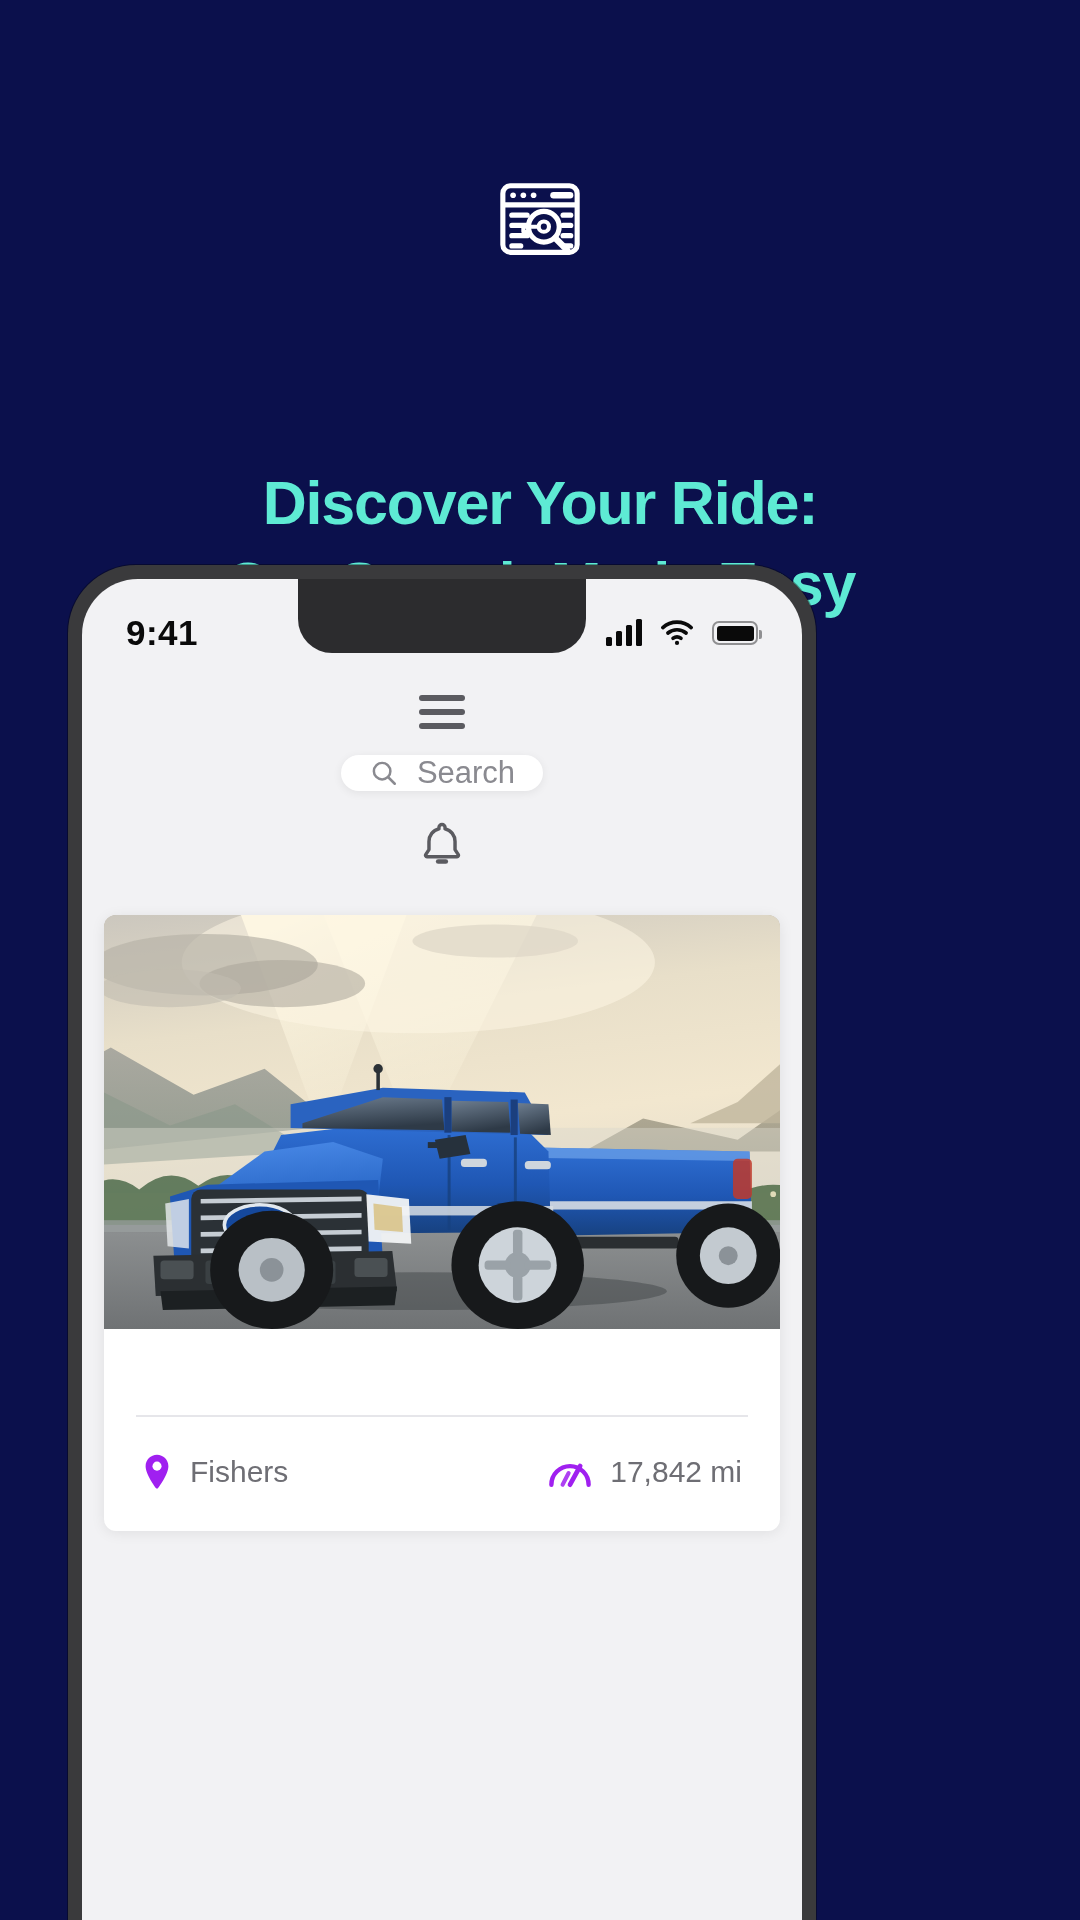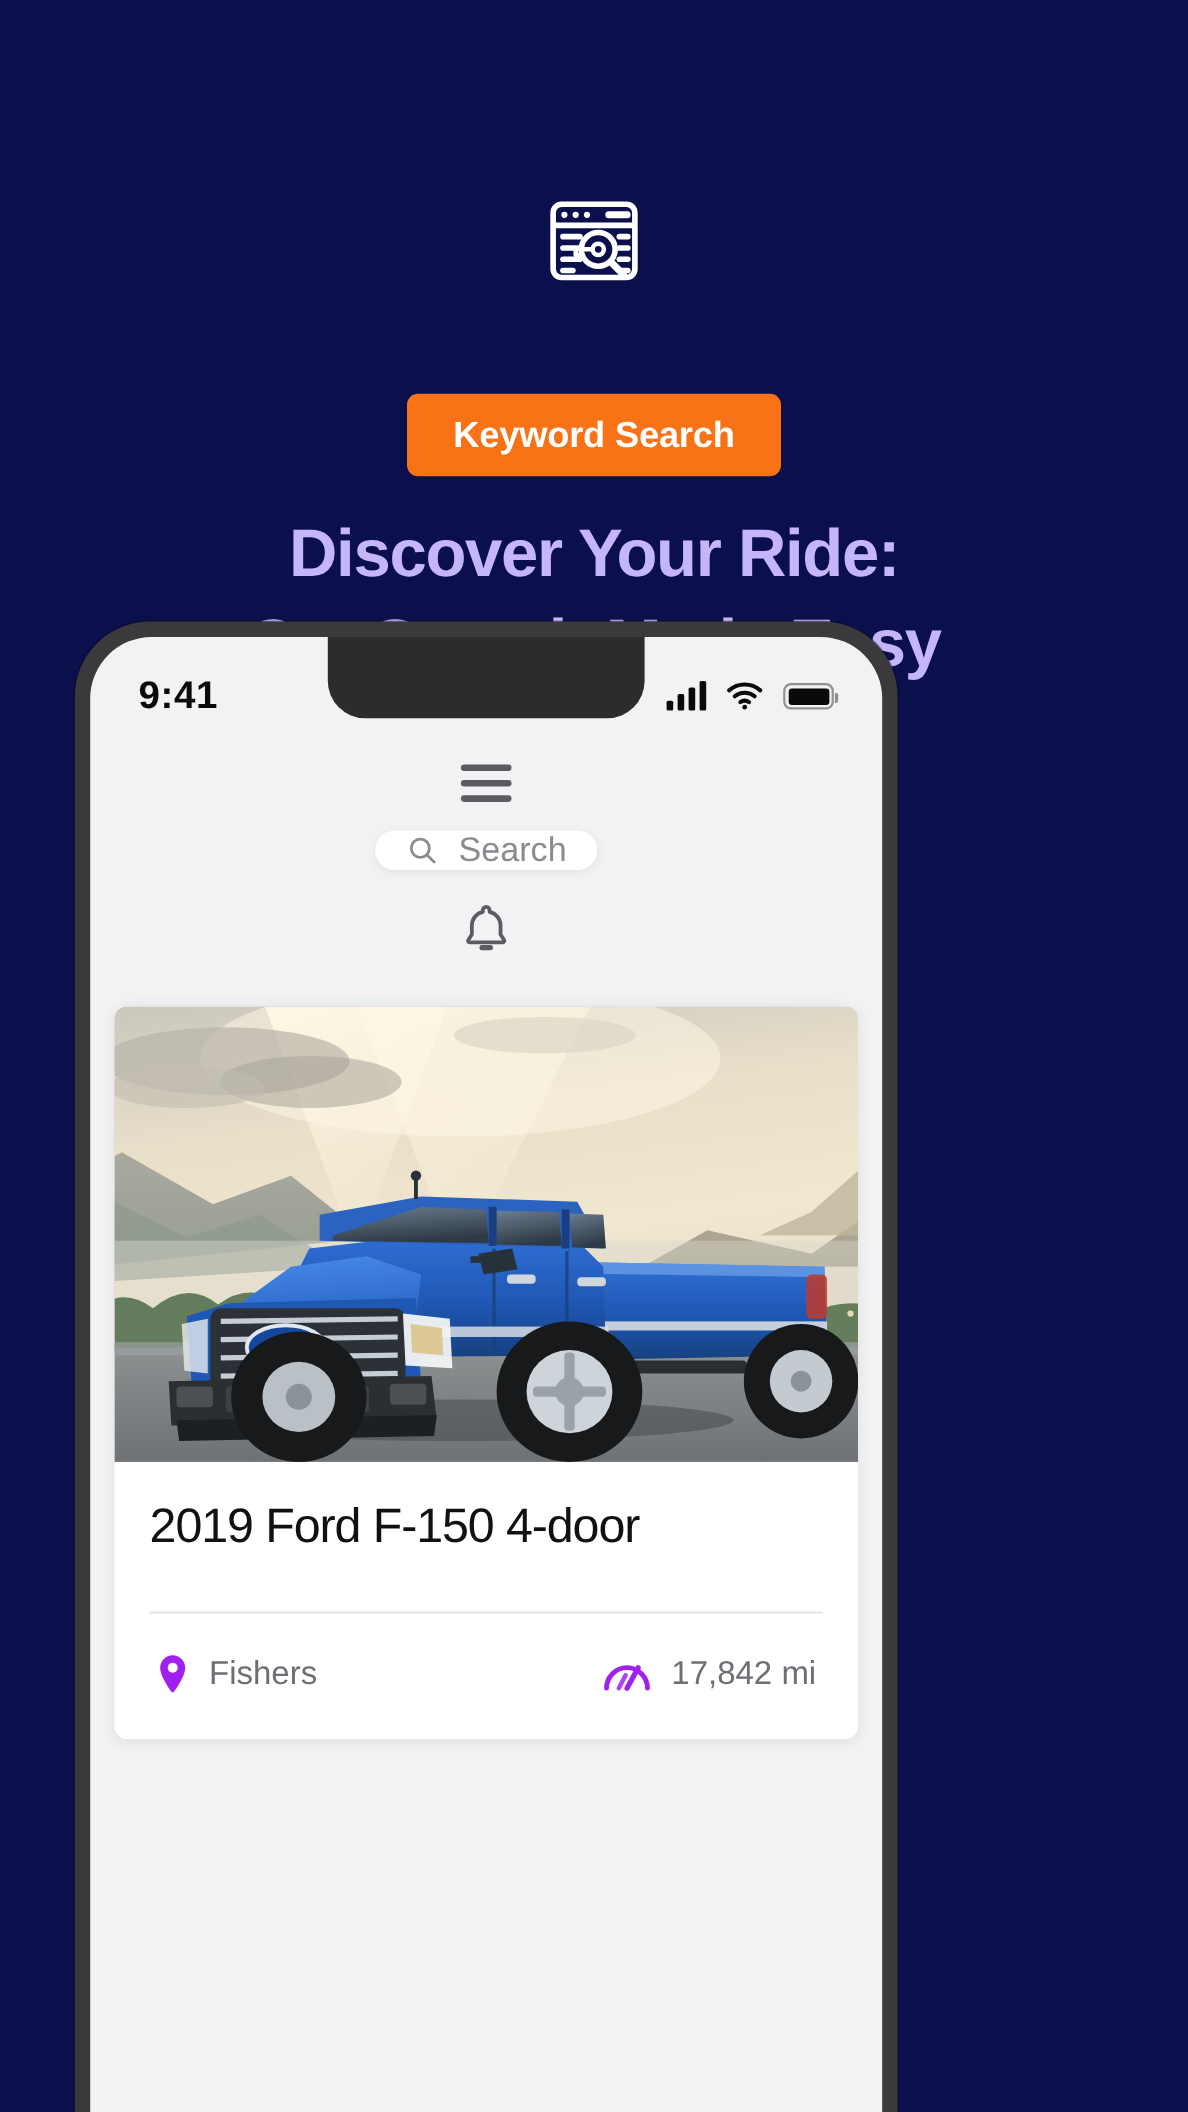--- a/index.html
+++ b/index.html
@@ -18,21 +18,21 @@
   .badge-wrap { position:absolute; left:0; right:0; top:358px; display:flex; justify-content:center; }
   .badge {
     background:#F97316; color:#FFFFFF;
     font-size:33px; font-weight:700; letter-spacing:-0.2px;
     padding:20px 42px 22px; border-radius:10px;
     line-height:1;
   }
 
   .headline {
     position:absolute; left:0; right:0; top:470px;
-    text-align:center; color:#c4b5fd;
+    text-align:center; color:#5eead4;
     font-size:61px; font-weight:700; line-height:1.1; letter-spacing:-1.2px;
   }
   .headline .l2 { display:block; margin-top:14px; }
 
   
   .phone {
     position:absolute; left:68px; top:565px;
     width:748px; height:1420px;
     background:#3A3A3C;
     border-radius:68px 68px 0 0;
@@ -138,23 +138,20 @@
       <rect x="48" y="35" width="10" height="4" rx="2" fill="#FFFFFF"></rect>
       <rect x="48" y="43" width="10" height="4" rx="2" fill="#FFFFFF"></rect>
       <rect x="48" y="51" width="10" height="4" rx="2" fill="#FFFFFF"></rect>
       <circle cx="35" cy="38" r="12" fill="none" stroke="#FFFFFF" stroke-width="4"></circle>
       <line x1="44" y1="47" x2="53" y2="56" stroke="#FFFFFF" stroke-width="5" stroke-linecap="round"></line>
       <circle cx="35" cy="38" r="4" fill="none" stroke="#FFFFFF" stroke-width="3.2"></circle>
       <path d="M31 38 L19 38 L19 42 L23 42 L23 38" fill="none" stroke="#FFFFFF" stroke-width="3.2" stroke-linejoin="round"></path>
     </svg>
   </div>
 
-  <div class="badge-wrap">
-    <div class="badge">Keyword Search</div>
-  </div>
 
   <h1 class="headline">
     <span>Discover Your Ride:</span>
     <span class="l2">Car Search Made Easy</span>
   </h1>
 
   <div class="phone">
     <div class="screen">
       <div class="notch"></div>
 
@@ -360,21 +357,20 @@
                   <ellipse cx="592" cy="288" rx="8" ry="8" fill="#8b9298"></ellipse>
                 </g>
 
                 <line x1="296" y1="148" x2="296" y2="132" stroke="#2b3136" stroke-width="3"></line>
                 <circle cx="296" cy="130" r="4" fill="#2b3136"></circle>
               </g>
             </svg>
           </div>
 
           <div class="card-body">
-            <div class="card-title">2019 Ford F-150 4-door</div>
             <div class="divider"></div>
             <div class="meta-row">
               <div class="meta">
                 <svg width="30" height="38" viewBox="0 0 20 26">
                   <path d="M10 1.2C5.7 1.2 2.2 4.7 2.2 9c0 5.6 6.7 14.5 7 14.9.4.5 1.2.5 1.6 0 .3-.4 7-9.3 7-14.9 0-4.3-3.5-7.8-7.8-7.8z" fill="#A020F0"></path>
                   <circle cx="10" cy="9" r="3.1" fill="#FFFFFF"></circle>
                 </svg>
                 <span class="meta-text">Fishers</span>
               </div>
               <div class="meta">

